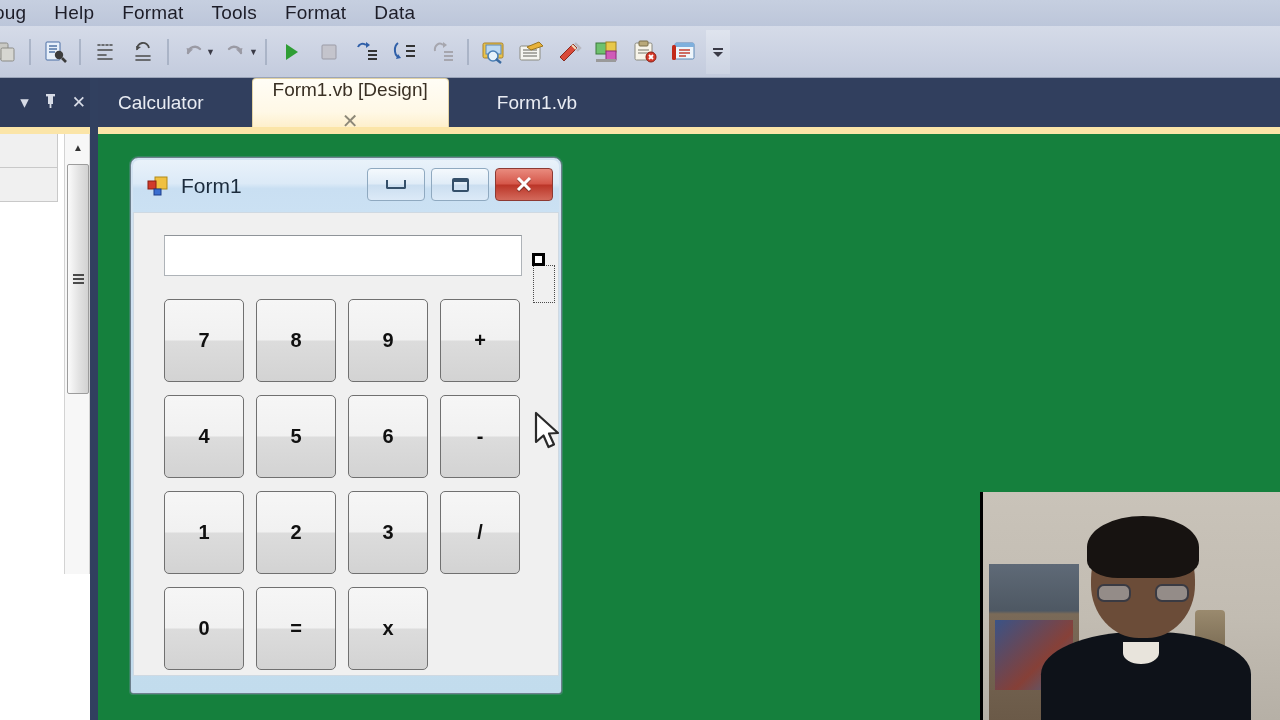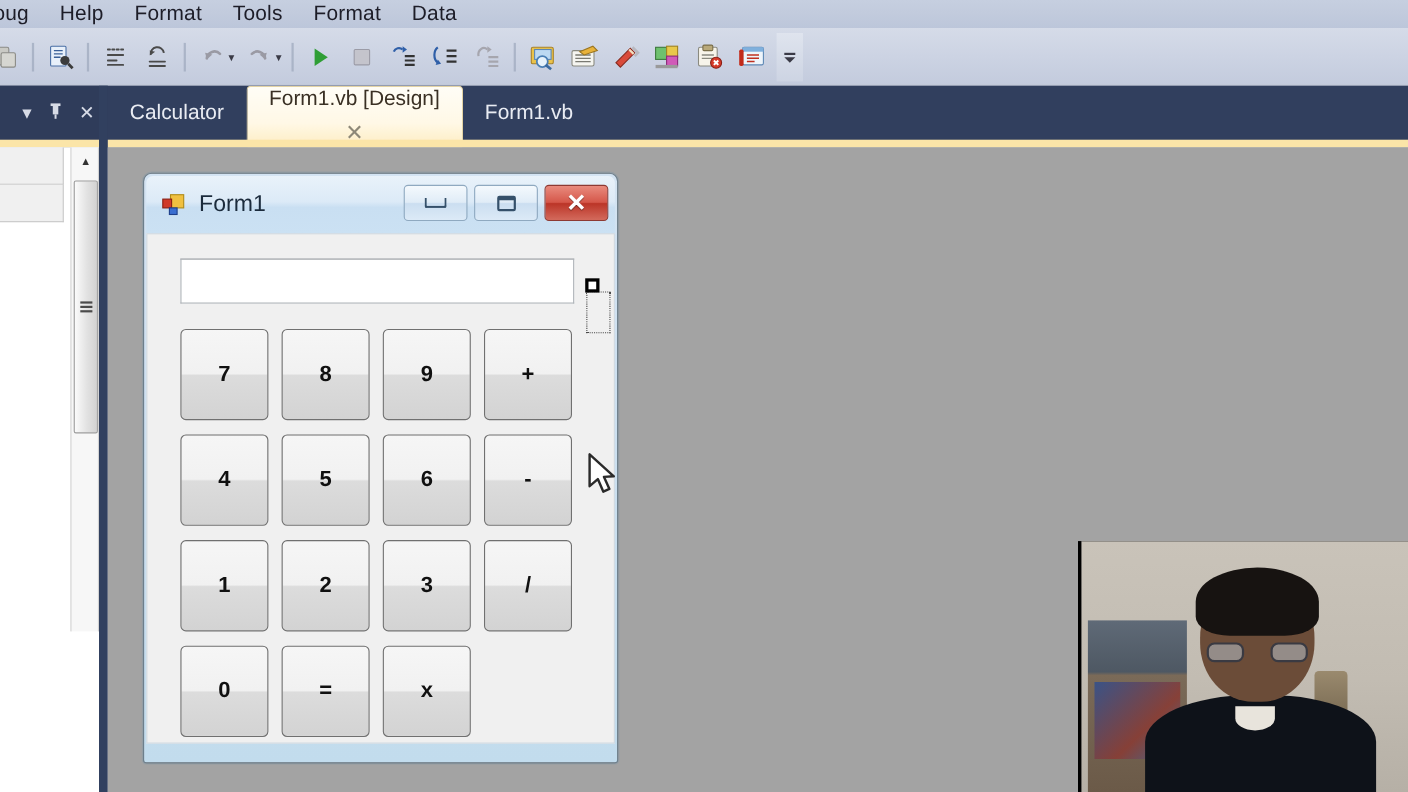--- a/index.html
+++ b/index.html
@@ -49,21 +49,21 @@
   .tabstrip::after {
     content: ""; position: absolute; left: 0; bottom: 0; width: 100%; height: 7px;
     background: #fbe5a8;
   }
   .panel-tools {
     position: absolute; left: 0; top: 0; width: 98px; height: 49px;
     background: #2f3c5a; display: flex; align-items: center;
     justify-content: flex-end; gap: 14px; padding-right: 12px;
   }
   .ptool { color: #d7dbe6; font-size: 17px; line-height: 1; cursor: default; }
-  .tabs-area { position: absolute; left: 98px; top: 0; height: 56px; display: flex; align-items: flex-start; }
+  .tabs-area { position: absolute; left: 98px; top: 0; height: 56px; display: flex; align-items: flex-start; gap: 28px; }
   .tab {
     height: 49px; display: flex; align-items: center; gap: 10px;
     padding: 0 20px; font-size: 19px; color: #e9ecf3; white-space: nowrap;
   }
   .tab.active {
     background: linear-gradient(to bottom,#fffdf6 0%, #fff8e6 60%, #fdecc0 100%);
     color: #3a3024; height: 56px;
     border-top-left-radius: 4px; border-top-right-radius: 4px;
     border: 1px solid #e3d3a4; border-bottom: none; flex-direction: column;
   }
@@ -93,21 +93,21 @@
   }
   .grip { width: 11px; }
   .grip div { height: 2px; background: #4a4a4a; margin: 2px 0; }
   .lp-divider {
     position: absolute; left: 90px; top: -56px; width: 8px; height: 642px; background: #31405f;
   }
 
   
   .design {
     position: absolute; left: 98px; top: 134px; width: 1182px; height: 586px;
-    background: #a3a3a3;
+    background: #15803d;
   }
 
   
   .form-window {
     position: absolute; left: 32px; top: 23px; width: 432px; height: 537px;
     border-radius: 8px 8px 3px 3px;
     background: linear-gradient(to bottom,#d3e3f2 0%, #cfe1f1 30%, #c2dced 100%);
     border: 1px solid #6d7f8c;
     box-shadow: 0 0 0 1px rgba(120,150,170,.35);
     padding: 2px;

